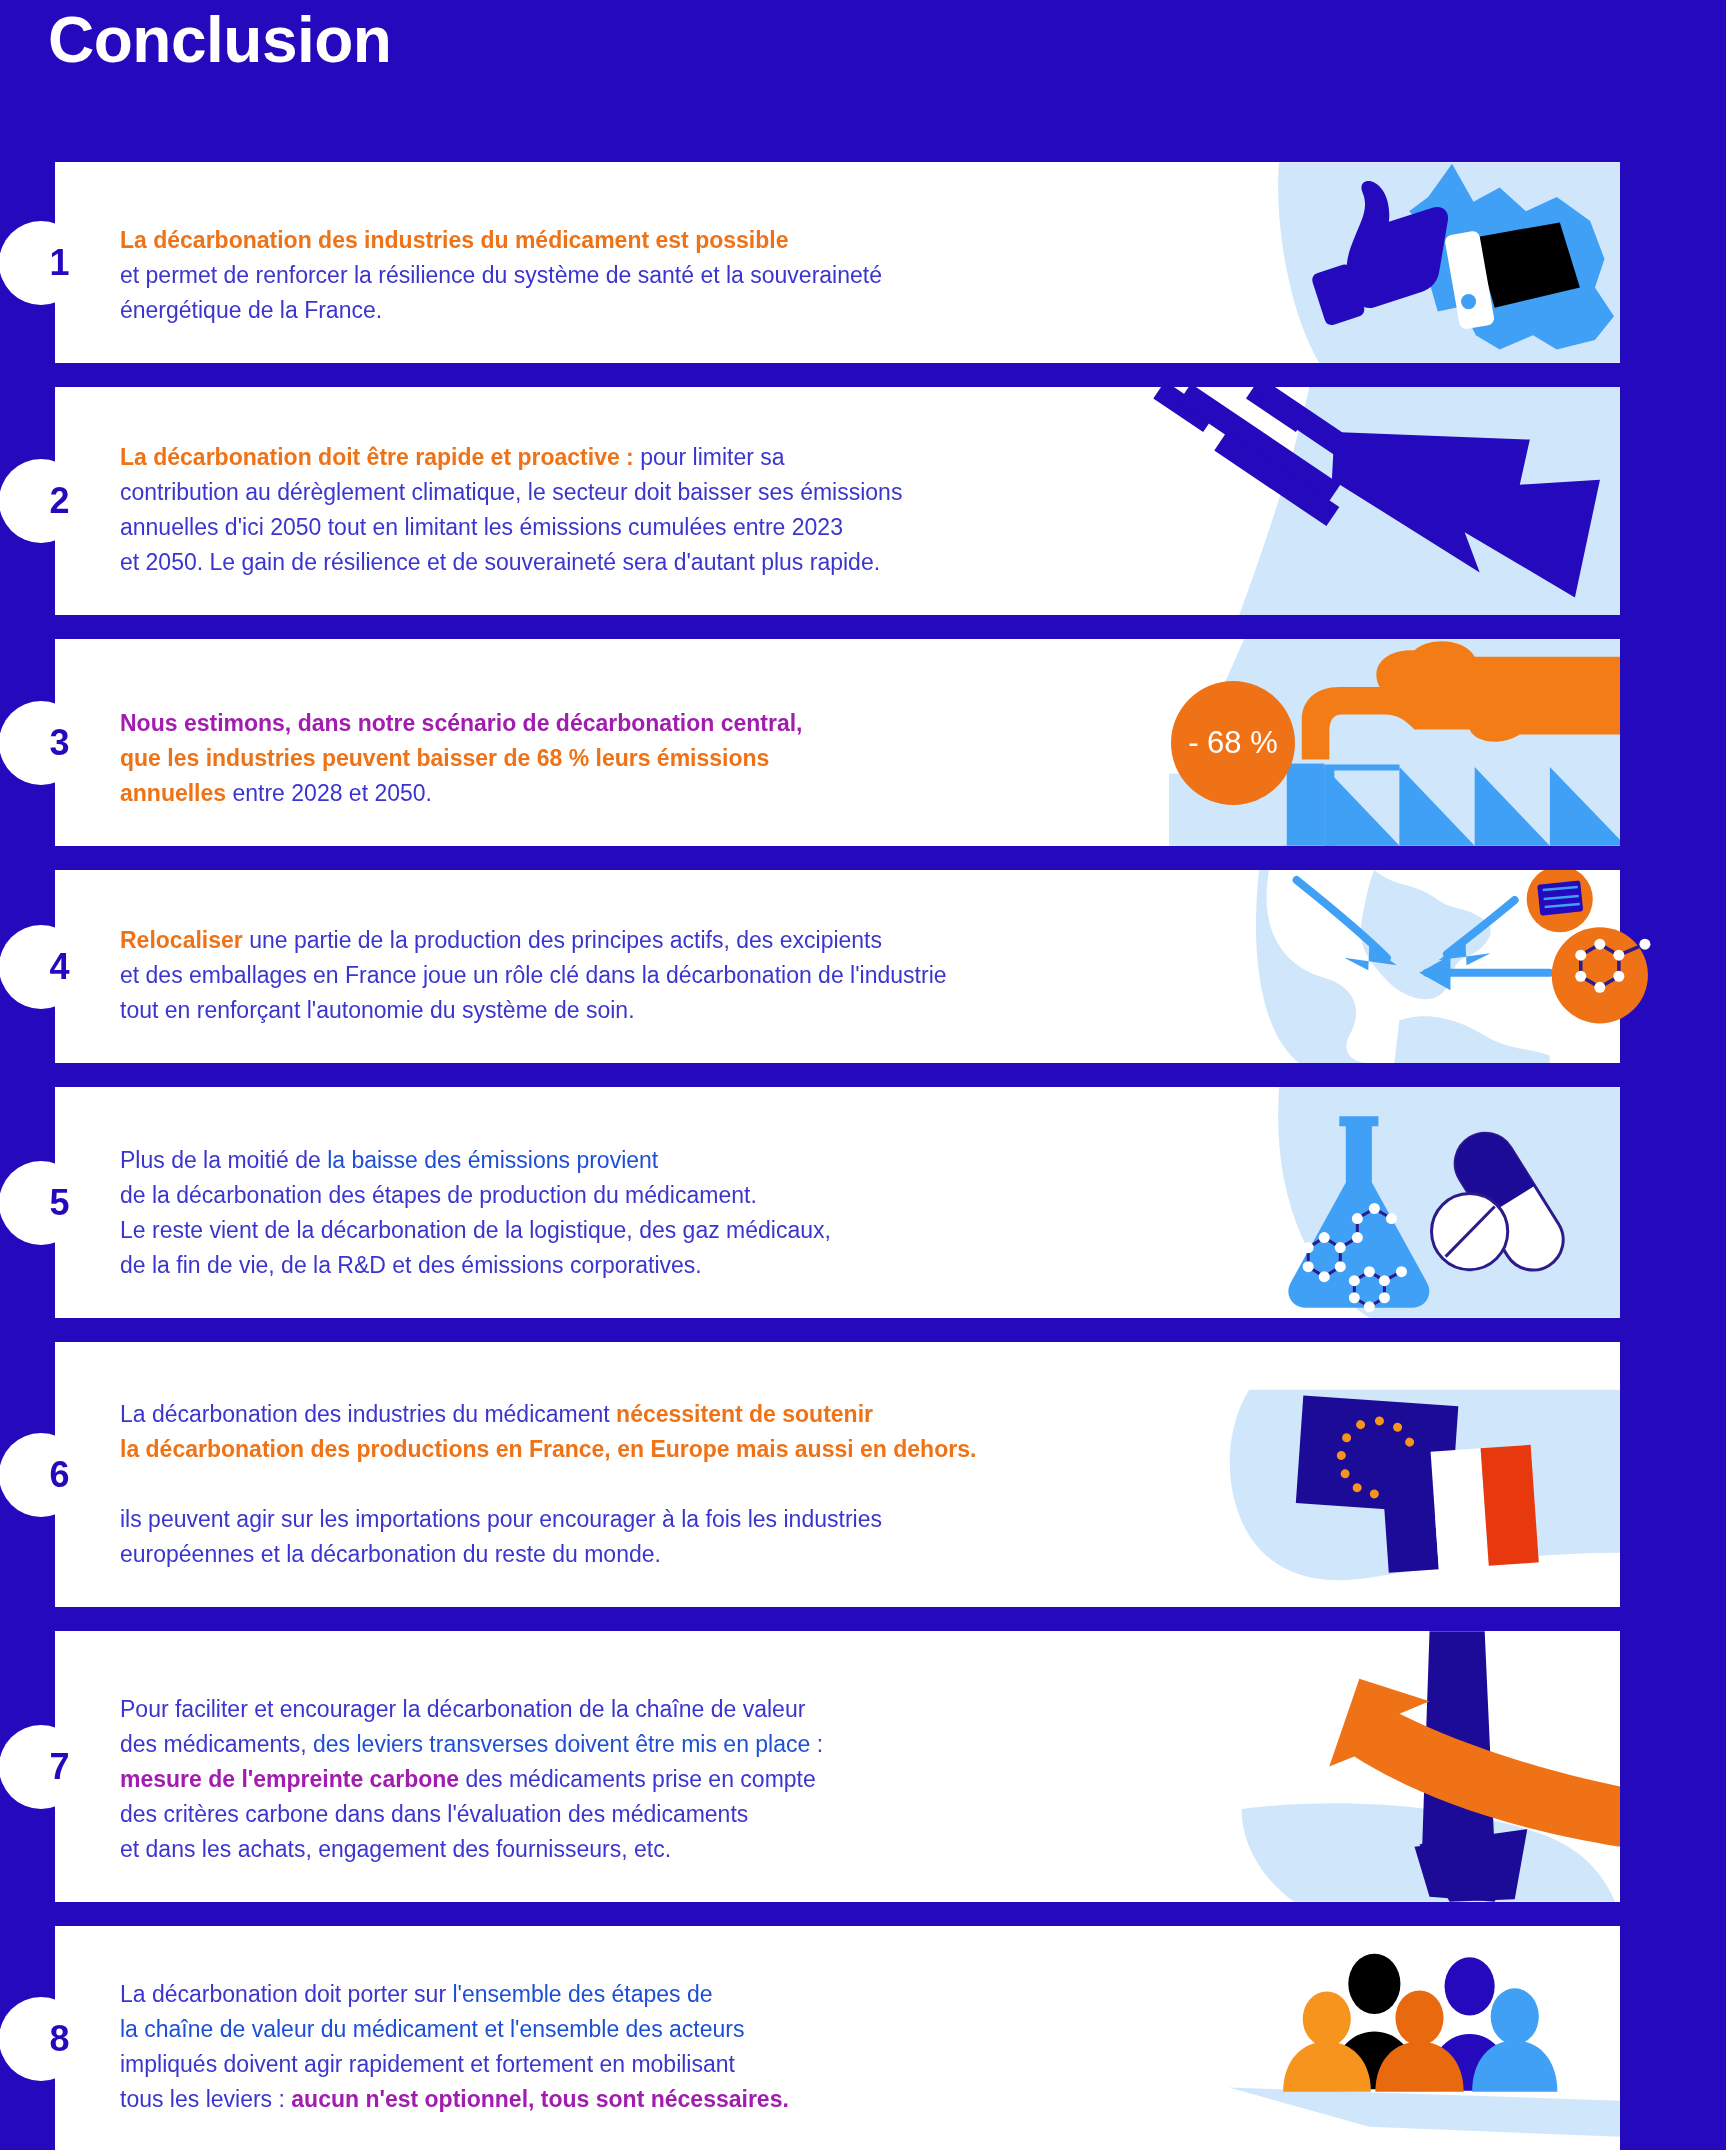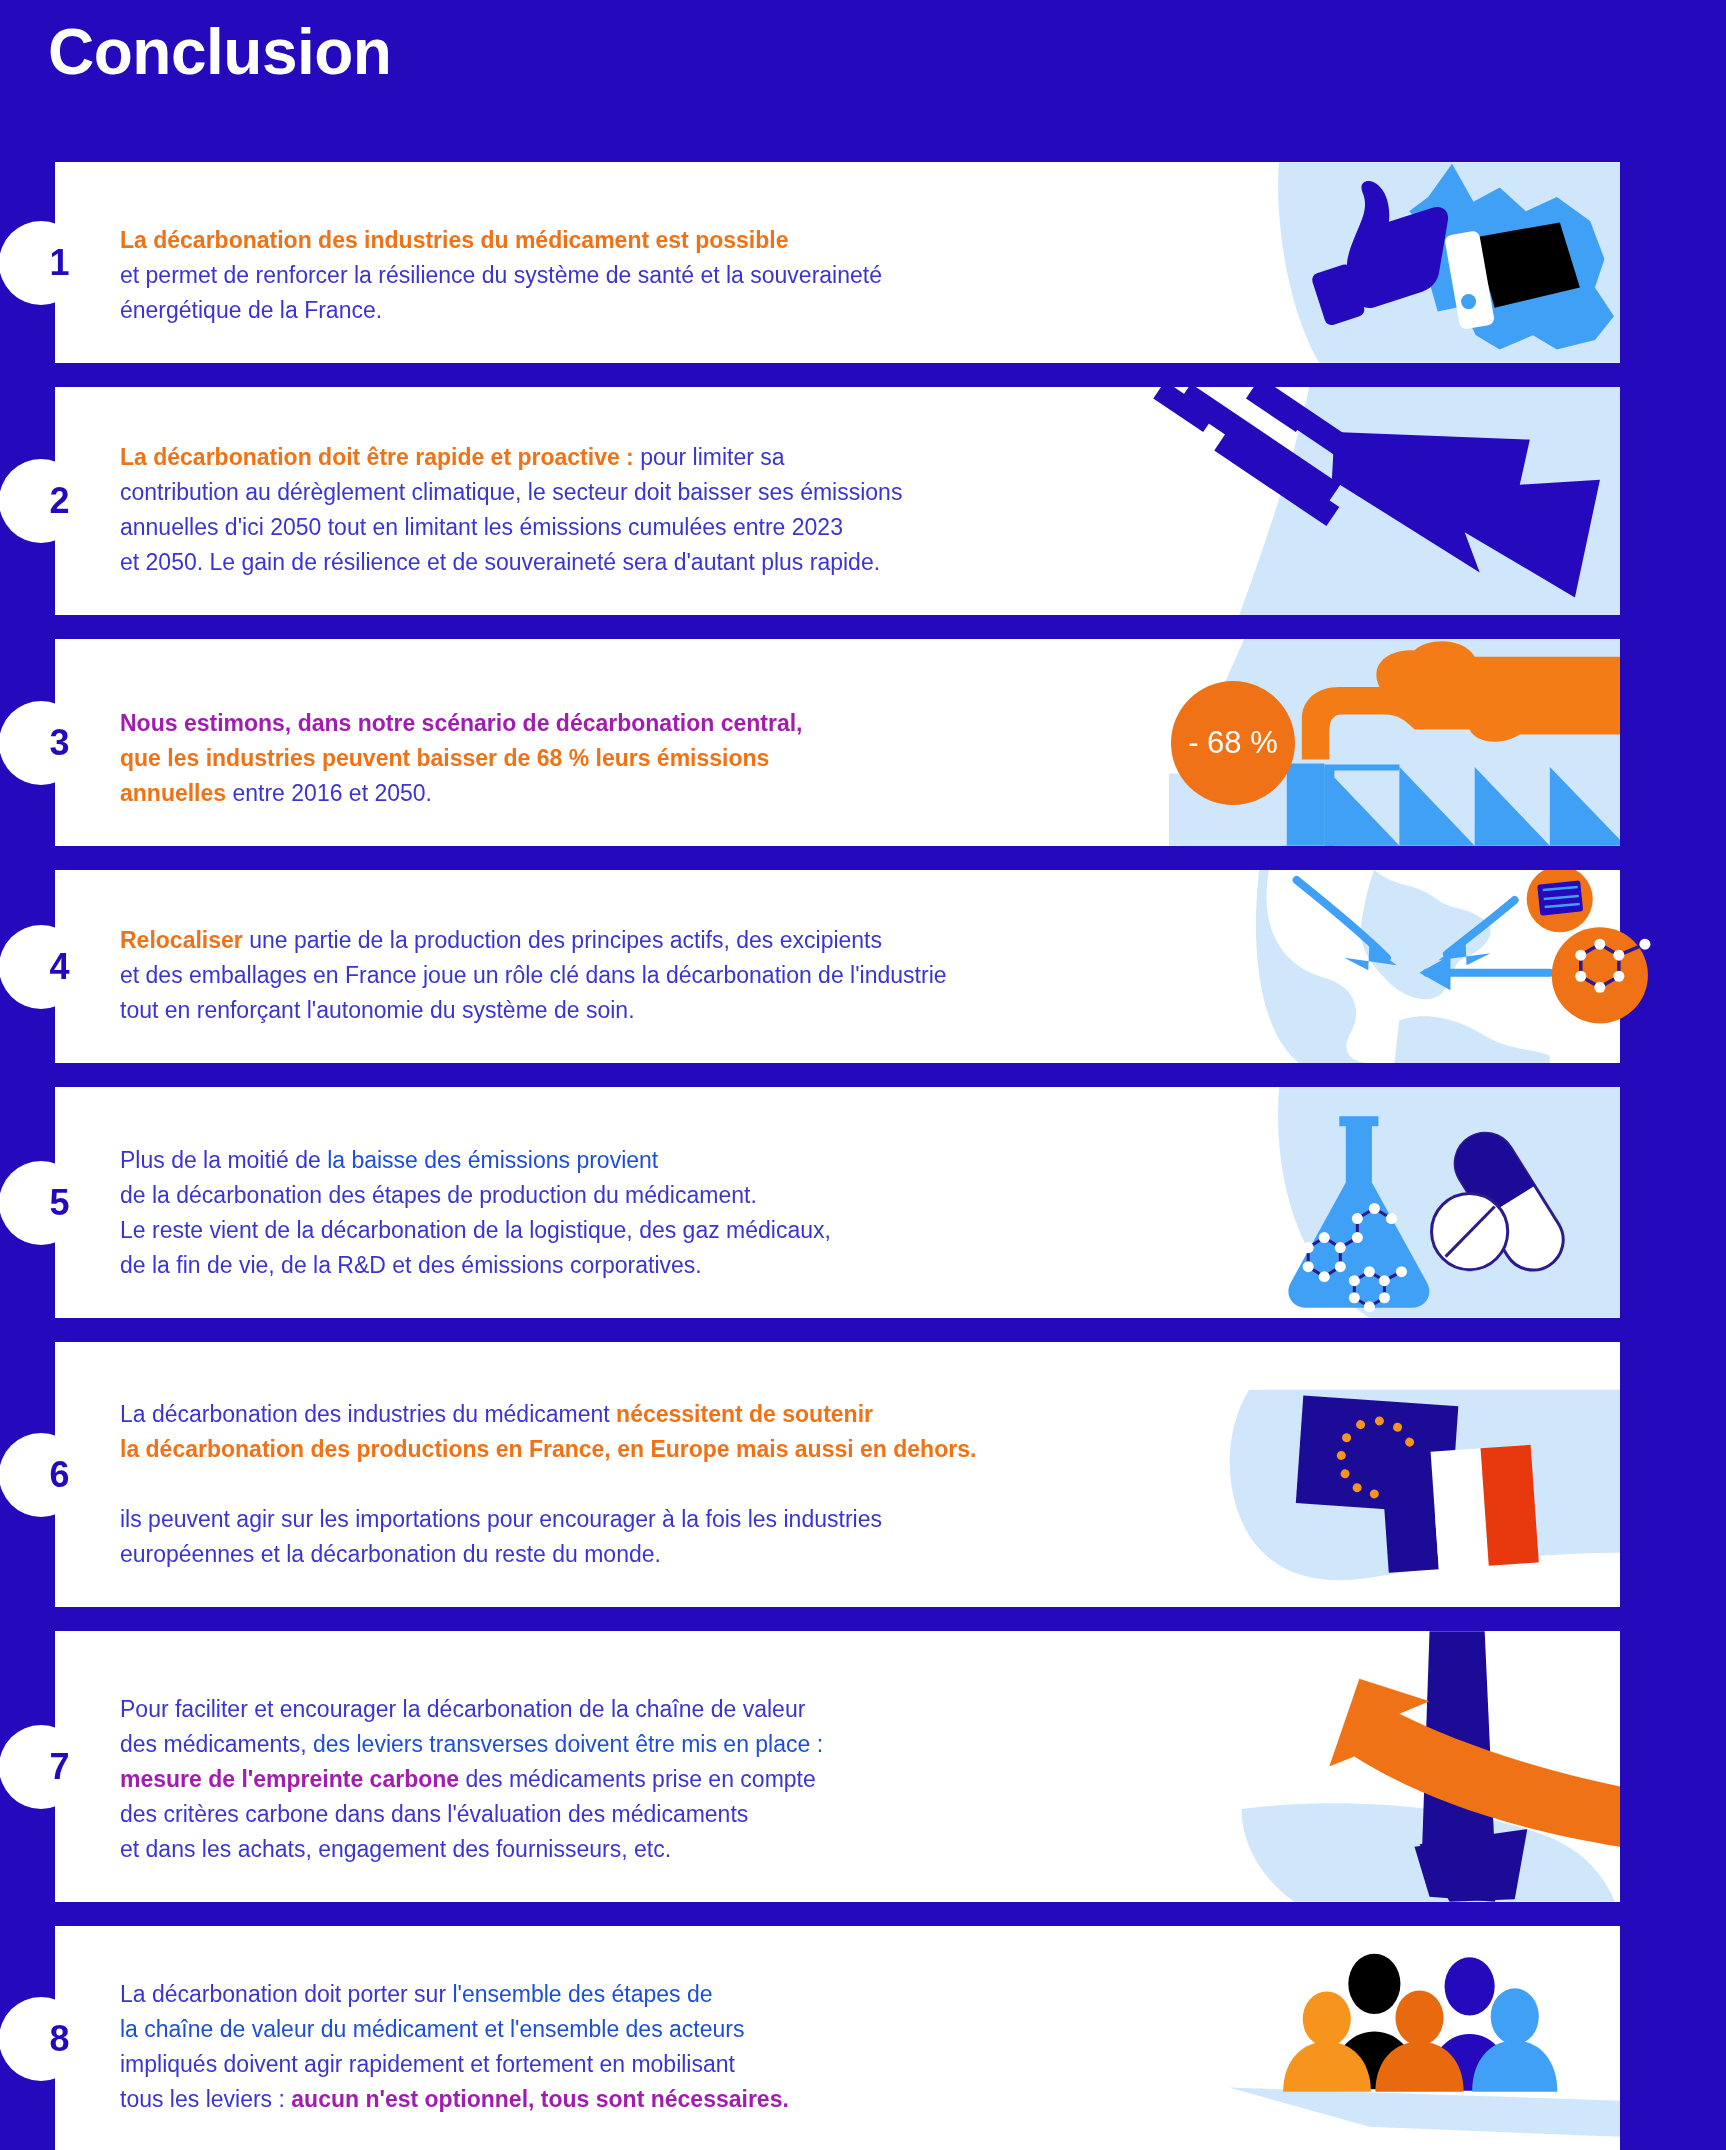--- a/index.html
+++ b/index.html
@@ -8,21 +8,21 @@
     width: 1727px;
     height: 2151px;
     font-family: "Liberation Sans", sans-serif;
     position: relative;
     overflow: hidden;
   }
   .page { position: relative; width: 1727px; height: 2151px; background: #2409bd; }
 
   .page-title {
     position: absolute;
-    left: 48px; top: 16px;
+    left: 48px; top: 4px;
     color: #ffffff;
     font-size: 64px;
     font-weight: 700;
     letter-spacing: -0.5px;
     line-height: 1.15;
   }
 
   .cards { position: absolute; left: 0; top: 162px; width: 1727px; }
 
   .card {
@@ -159,21 +159,21 @@
       </div>
     </div>
 
     <div class="card c3">
       <div class="badge-dip"></div>
       <div class="badge">3</div>
       <div class="card-body">
         <p class="card-text">
           <span class="bl-b">Nous estimons, dans notre scénario de décarbonation central,</span><br>
           <span class="or">que les industries peuvent baisser de 68 % leurs émissions</span><br>
-          <span class="or">annuelles </span><span class="bl">entre 2016 et 2050.</span>
+          <span class="or">annuelles </span><span class="bl">entre 2028 et 2050.</span>
         </p>
       </div>
       <div class="art">
         <svg width="451" height="207" viewBox="0 0 900 412">
           <path d="M150 0 L900 0 L900 412 L20 412 C20 300 60 200 150 0 Z" fill="#cfe6fb"></path>
           <path d="M265 240 L265 160 C265 120 295 95 340 95 L420 95 C400 55 430 20 490 22 C520 -5 590 -2 610 35 L900 35 L900 190 L700 190 C660 215 610 205 600 180 L490 180 C470 160 455 150 430 150 L345 150 C325 150 320 165 320 185 L320 240 Z" fill="#f47c17"></path>
           <rect x="228" y="248" width="82" height="164" fill="#3fa0f5"></rect>
           <path d="M310 412 L310 250 L460 250 L460 412 Z" fill="#3fa0f5"></path>
           <path d="M330 412 L330 262 L460 262 L460 412 Z" fill="#cfe6fb"></path>
           <g fill="#3fa0f5">

